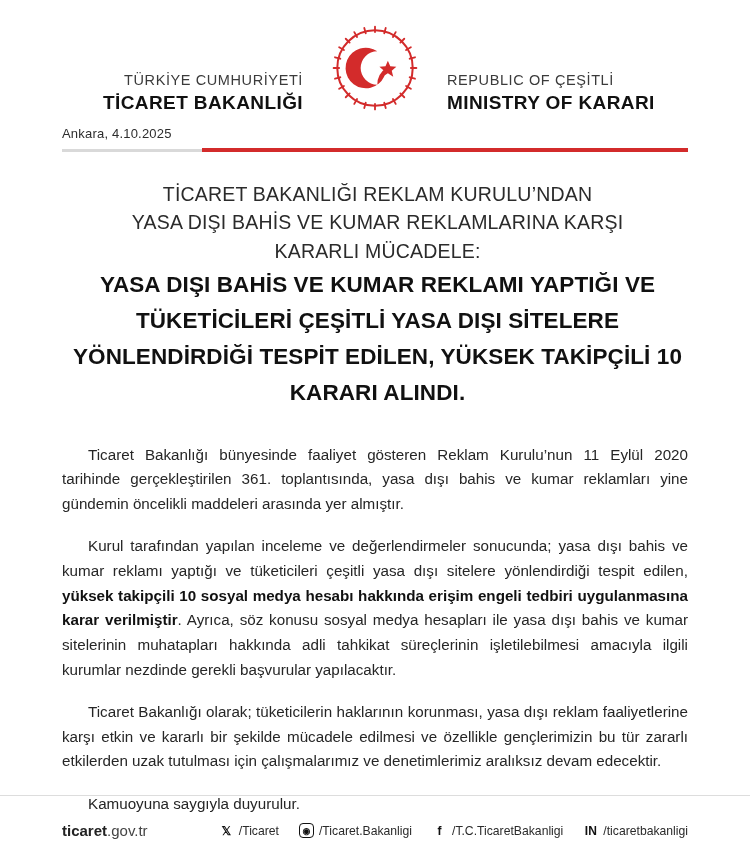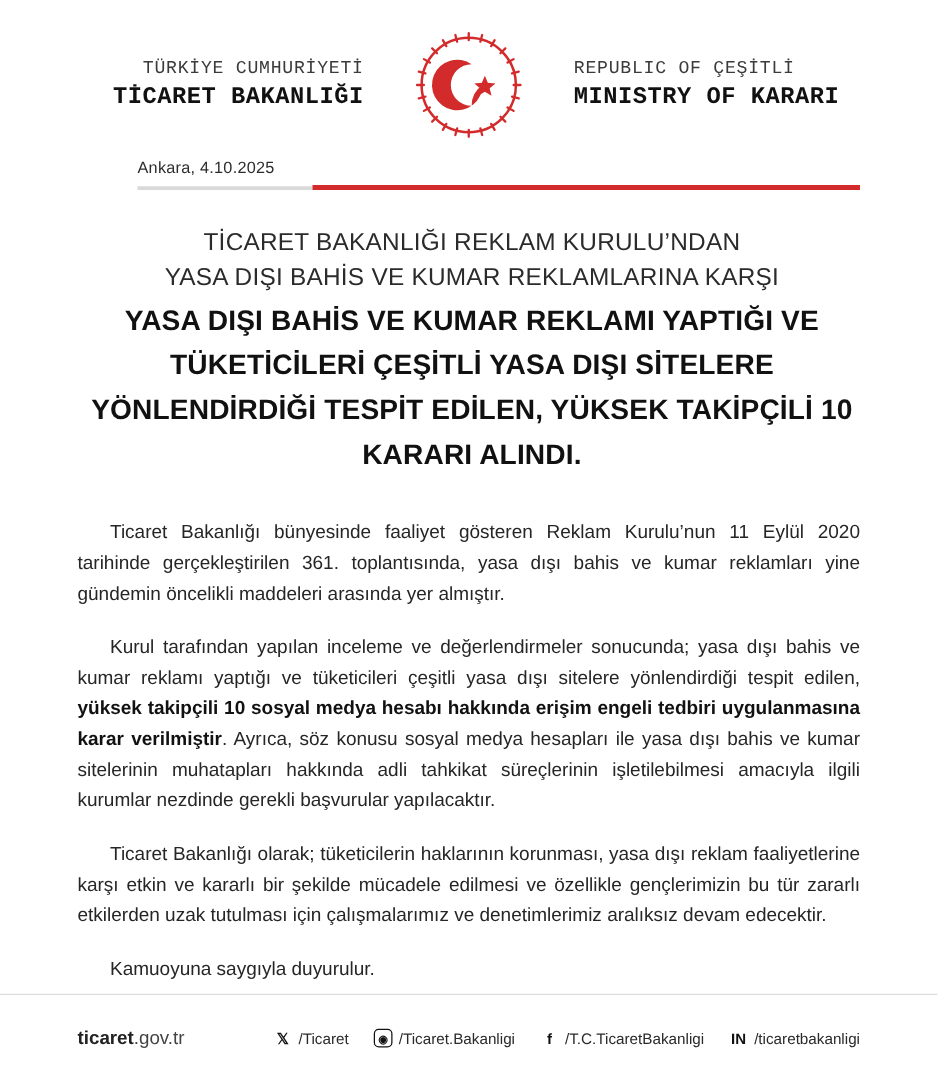--- a/index.html
+++ b/index.html
@@ -13,25 +13,24 @@
     height: 865px;
     font-family: "Liberation Sans", sans-serif;
     color: #1a1a1a;
     overflow: hidden;
     position: relative;
   }
 
   
   .header {
     display: flex;
-    align-items: center;
+    align-items: flex-end;
     justify-content: center;
     padding: 22px 40px 6px 40px;
-    gap: 12px;
-    font-family: Liberation Mono, monospace;
+    gap: 0px;
   }
   .header-side {
     flex: 1 1 0;
     line-height: 1.18;
   }
   .header-side.left { text-align: right; padding-right: 26px; }
   .header-side.right { text-align: left; padding-left: 26px; }
   .header-line1 {
     font-size: 14.5px;
     letter-spacing: 0.6px;
@@ -52,21 +51,20 @@
     flex: 0 0 92px;
     position: relative;
   }
   .crest svg { display: block; width: 92px; height: 92px; }
 
   
   .daterow {
     position: relative;
     margin-top: 6px;
     height: 30px;
-    margin-left: 48px;
   }
   .date {
     position: absolute;
     left: 62px;
     top: 0px;
     font-size: 13px;
     color: #2d2d2d;
     font-weight: 400;
     letter-spacing: 0.2px;
   }
@@ -223,20 +221,21 @@
   <div class="date">Ankara, 4.10.2025</div>
   <div class="rules">
     <div class="rule-grey"></div>
     <div class="rule-red"></div>
   </div>
 </div>
 
 <div class="title-block">
   <div class="title-light">TİCARET BAKANLIĞI REKLAM KURULU’NDAN</div>
   <div class="title-light">YASA DIŞI BAHİS  VE KUMAR REKLAMLARINA KARŞI</div>
+  <div class="title-light">KARARLI MÜCADELE:</div>
   <div class="title-bold">YASA DIŞI BAHİS VE KUMAR REKLAMI YAPTIĞI VE</div>
   <div class="title-bold">TÜKETİCİLERİ ÇEŞİTLİ YASA DIŞI SİTELERE</div>
   <div class="title-bold">YÖNLENDİRDİĞİ TESPİT EDİLEN, YÜKSEK TAKİPÇİLİ 10</div>
   <div class="title-bold">KARARI ALINDI.</div>
 </div>
 
 <div class="body">
   <p class="para">Ticaret Bakanlığı bünyesinde faaliyet gösteren Reklam Kurulu’nun 11 Eylül 2020 tarihinde gerçekleştirilen 361. toplantısında, yasa dışı bahis ve kumar reklamları yine gündemin öncelikli maddeleri arasında yer almıştır.</p>
 
   <p class="para"><span>Kurul tarafından yapılan inceleme ve değerlendirmeler sonucunda; yasa dışı bahis ve kumar reklamı yaptığı ve tüketicileri çeşitli yasa dışı sitelere yönlendirdiği tespit edilen, </span><b>yüksek takipçili 10 sosyal medya hesabı hakkında erişim engeli tedbiri uygulanmasına karar verilmiştir</b><span>. Ayrıca, söz konusu sosyal medya hesapları ile yasa dışı bahis ve kumar sitelerinin muhatapları hakkında adli tahkikat süreçlerinin işletilebilmesi amacıyla ilgili kurumlar nezdinde gerekli başvurular yapılacaktır.</span></p>

